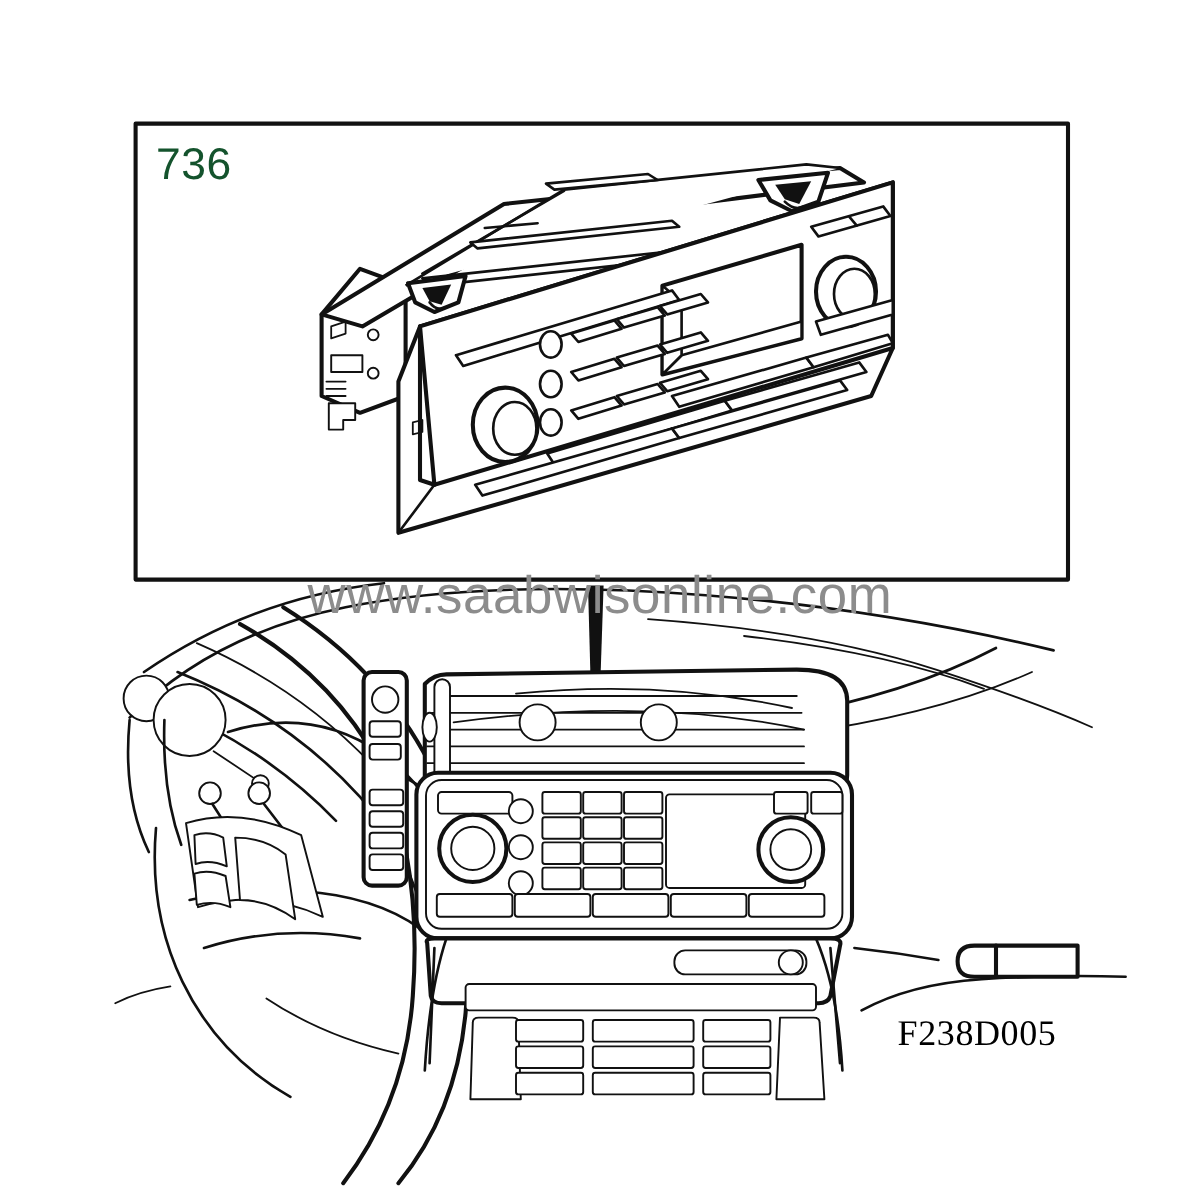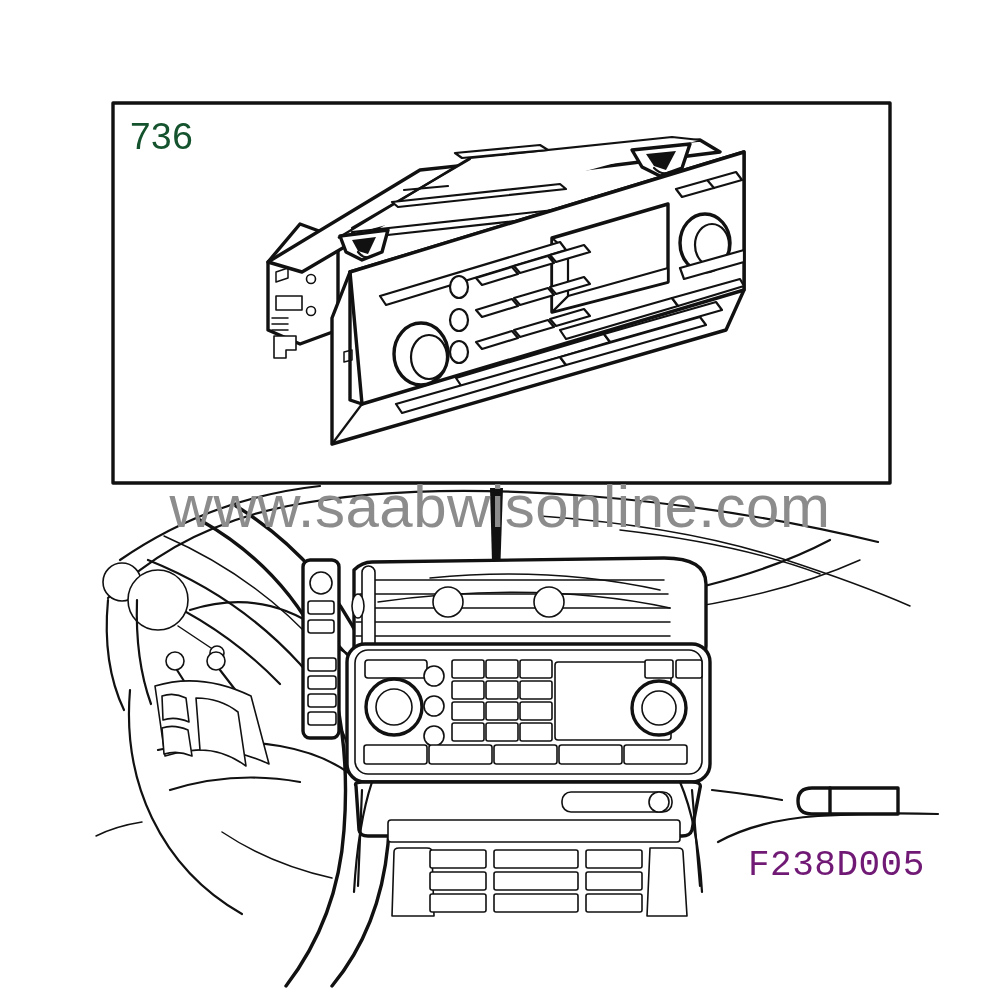--- a/index.html
+++ b/index.html
@@ -7,27 +7,27 @@
   #stage{position:relative;width:1000px;height:998px;background:#ffffff;}
   #stage svg{position:absolute;left:0;top:0;}
   .callout-num{
     position:absolute;left:130px;top:118px;
     font-family:"Liberation Sans",sans-serif;
     font-size:37px;color:#14532d;letter-spacing:0.5px;line-height:1;
   }
   .watermark{
     position:absolute;left:0;top:472px;width:1000px;text-align:center;
     font-family:"Liberation Sans",sans-serif;
-    font-size:60px;color:#8c8c8c;letter-spacing:0.5px;
+    font-size:44px;color:#8c8c8c;letter-spacing:0.5px;
     pointer-events:none;white-space:nowrap;
   }
   .figcode{
     position:absolute;left:748px;top:845px;
-    font-family:Liberation Mono, monospace;
-    font-size:36px;color:#701a75;letter-spacing:0.5px;
+    font-family:Liberation Serif, serif;
+    font-size:30px;color:#000000;letter-spacing:0.5px;
   }
 </style>
 </head>
 <body>
 
 <div id="stage">
 
   <svg width="1000" height="998" viewBox="0 0 1000 998">
     <defs>
       <style>

